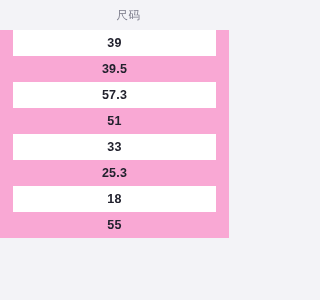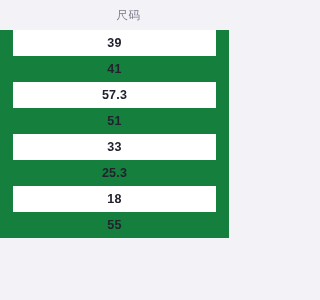--- a/index.html
+++ b/index.html
@@ -48,21 +48,21 @@
     flex-direction: column;
   }
 
   .size-row {
     height: 26px;
     flex: 0 0 26px;
     display: flex;
     align-items: center;
     justify-content: center;
     position: relative;
-    background: #15803d;
+    background: #f9a8d4;
   }
 
   .size-row.stripe-white::before {
     content: "";
     position: absolute;
     left: 13px;
     right: 13px;
     top: 0;
     bottom: 0;
     background: #ffffff;
@@ -91,21 +91,21 @@
 
   <div class="table-header">
     <span class="header-label">尺码</span>
   </div>
 
   <div class="rows">
       <div class="size-row stripe-white">
         <span class="size-value">39</span>
       </div>
       <div class="size-row stripe-gray">
-        <span class="size-value">41</span>
+        <span class="size-value">39.5</span>
       </div>
       <div class="size-row stripe-white">
         <span class="size-value">57.3</span>
       </div>
       <div class="size-row stripe-gray">
         <span class="size-value">51</span>
       </div>
       <div class="size-row stripe-white">
         <span class="size-value">33</span>
       </div>

